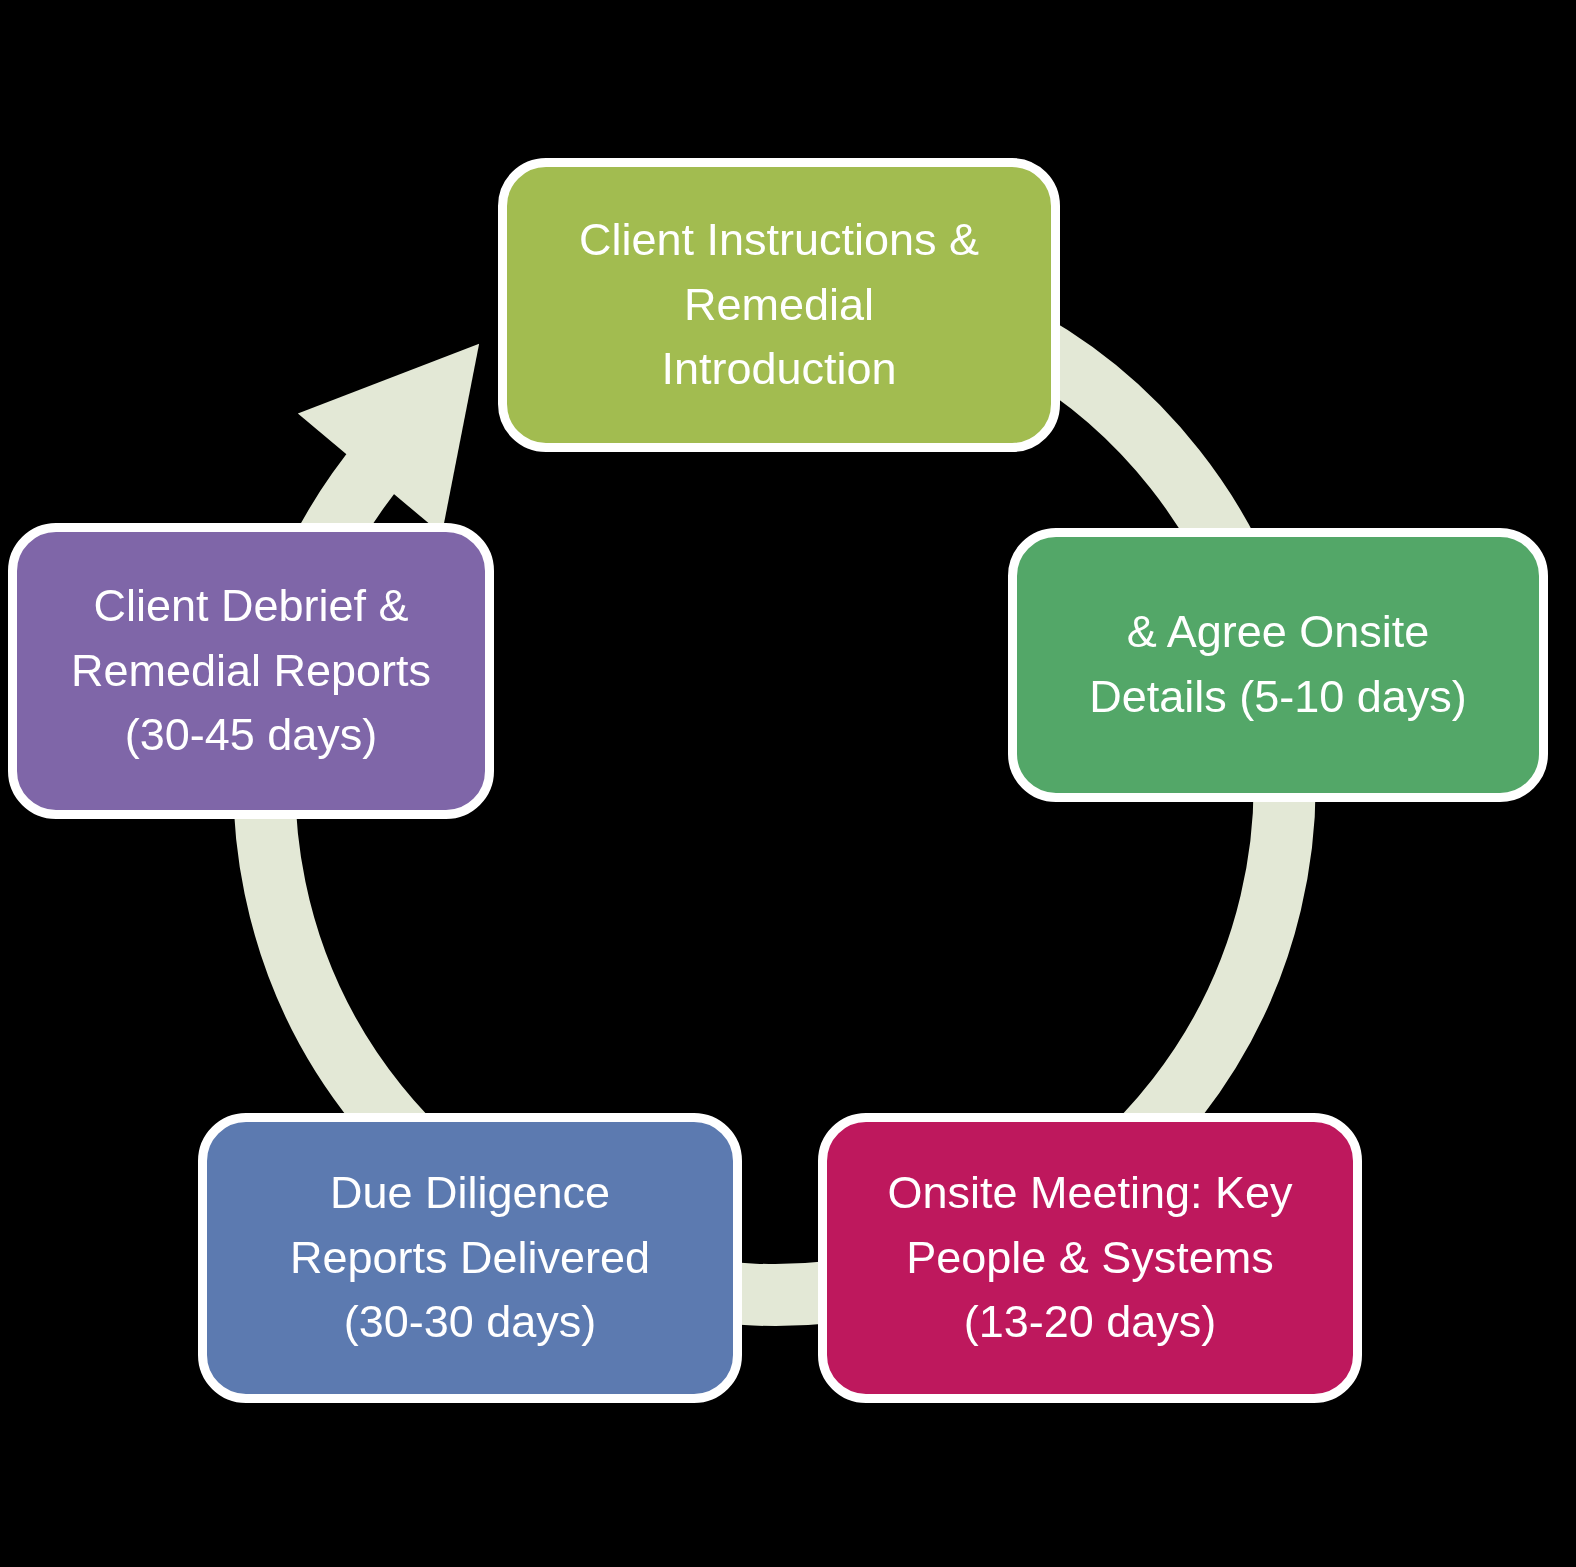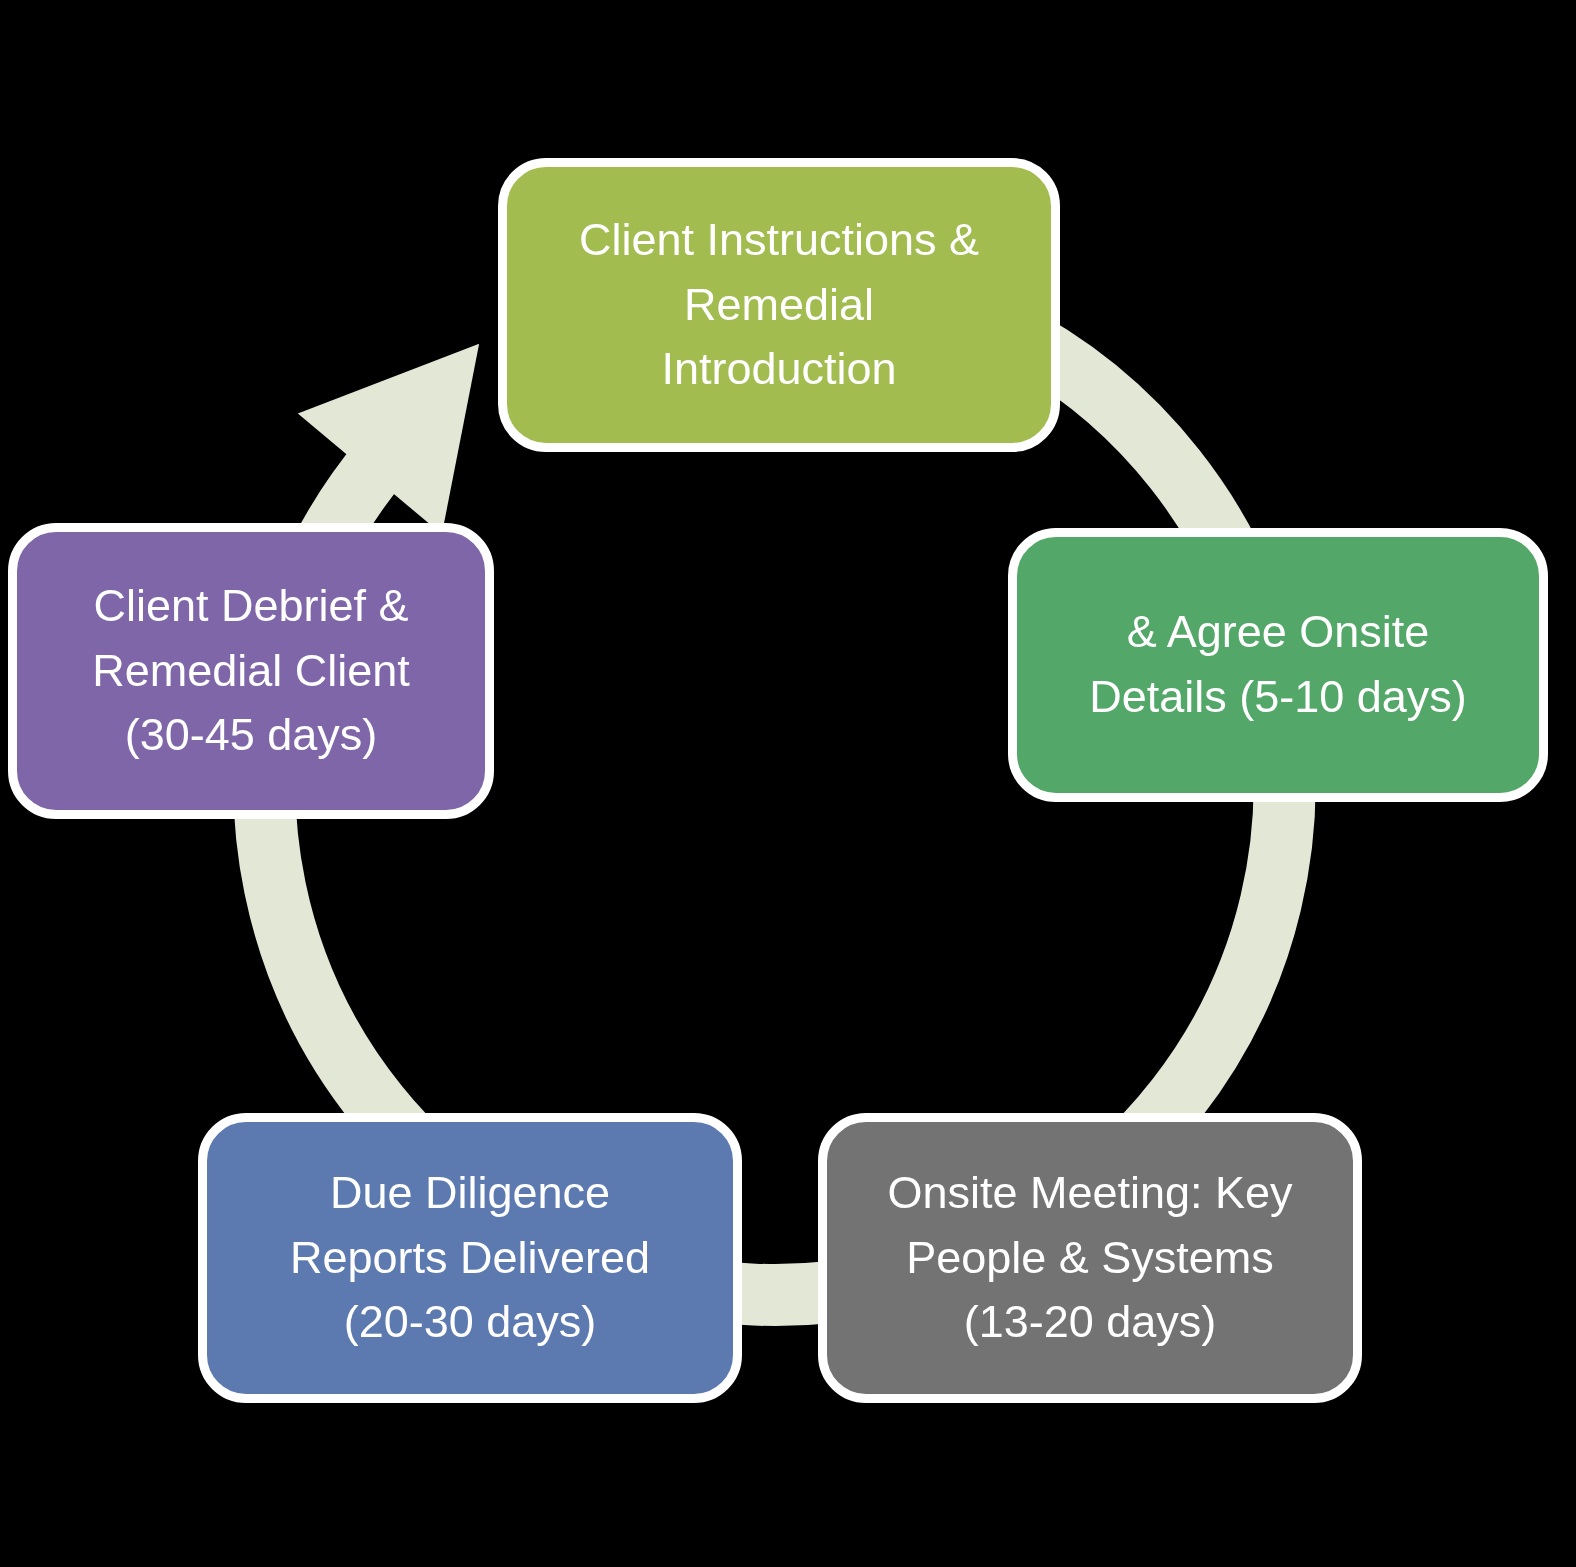--- a/index.html
+++ b/index.html
@@ -60,31 +60,31 @@
     <span>Client Instructions &amp;</span>
     <span>Remedial</span>
     <span>Introduction</span>
   </div>
 
   <div class="box box-right" style="background-color: rgb(83, 167, 104);">
     <span>&amp; Agree Onsite</span>
     <span>Details (5-10 days)</span>
   </div>
 
-  <div class="box box-bottom-right" style="background-color: #737373;">
+  <div class="box box-bottom-right" style="background-color: #be185d;">
     <span>Onsite Meeting: Key</span>
     <span>People &amp; Systems</span>
     <span>(13-20 days)</span>
   </div>
 
   <div class="box box-bottom-left" style="background-color: rgb(92, 122, 176);">
     <span>Due Diligence</span>
     <span>Reports Delivered</span>
-    <span>(20-30 days)</span>
+    <span>(30-30 days)</span>
   </div>
 
   <div class="box box-left" style="background-color: rgb(127, 102, 168);">
     <span>Client Debrief &amp;</span>
-    <span>Remedial Client</span>
+    <span>Remedial Reports</span>
     <span>(30-45 days)</span>
   </div>
 
 </div>
 
 </body></html>

